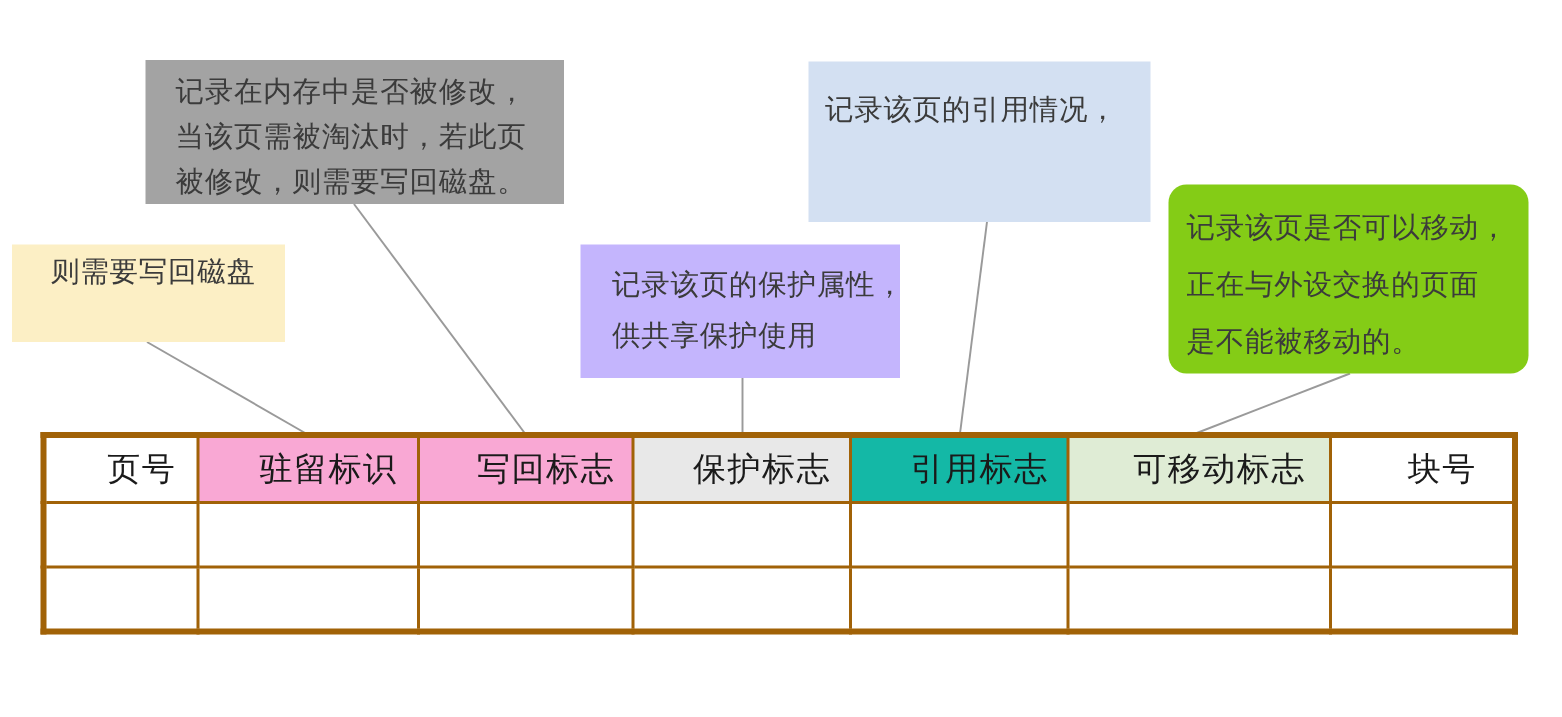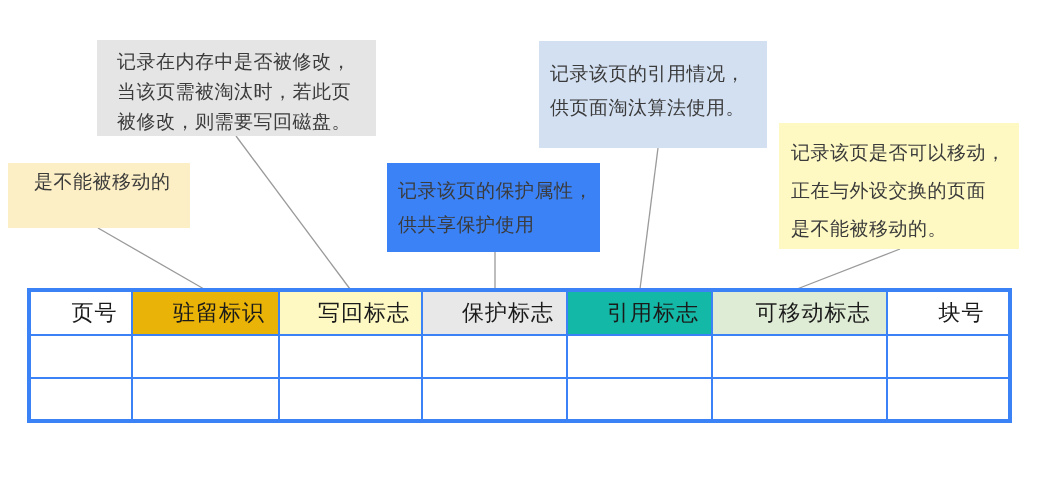--- a/index.html
+++ b/index.html
@@ -33,21 +33,21 @@
   .ptable {
     position: absolute;
     left: 27px;
     top: 288px;
     width: 983px;
     border-collapse: collapse;
     table-layout: fixed;
     background: #ffffff;
   }
   .ptable, .ptable th, .ptable td {
-    border: 2px solid #3b82f6;
+    border: 2px solid #a16207;
     padding-left: 27px;
   }
   .ptable { border-width: 4px; }
   .ptable th {
     height: 45px;
     font-size: 22px;
     font-weight: normal;
     text-align: center;
     vertical-align: middle;
     color: #1a1a1a;
@@ -62,60 +62,59 @@
 
   <svg class="connectors" viewBox="0 0 1041 478" xmlns="http://www.w3.org/2000/svg">
     <line x1="98" y1="228" x2="204" y2="289" stroke="#9a9a9a" stroke-width="1.3"></line>
     <line x1="236" y1="136" x2="350" y2="289" stroke="#9a9a9a" stroke-width="1.3"></line>
     <line x1="495" y1="252" x2="495" y2="289" stroke="#9a9a9a" stroke-width="1.3"></line>
     <line x1="658" y1="148" x2="640" y2="289" stroke="#9a9a9a" stroke-width="1.3"></line>
     <line x1="900" y1="249" x2="797" y2="289" stroke="#9a9a9a" stroke-width="1.3"></line>
   </svg>
 
   <div class="callout" style="left: 8px; top: 163px; width: 182px; height: 65px; padding: 4px 0px 0px 26px; line-height: 29px; background-color: rgb(252, 239, 197);">
-    <span class="ln">是不能被移动的</span>
+    <span class="ln">则需要写回磁盘</span>
   </div>
 
-  <div class="callout" style="left: 97px; top: 40px; width: 279px; height: 96px; padding: 7px 0px 0px 20px; line-height: 30px; background-color: #e5e5e5;">
+  <div class="callout" style="left: 97px; top: 40px; width: 279px; height: 96px; padding: 7px 0px 0px 20px; line-height: 30px; background-color: #a3a3a3;">
     <span class="ln">记录在内存中是否被修改，</span>
     <span class="ln">当该页需被淘汰时，若此页</span>
     <span class="ln">被修改，则需要写回磁盘。</span>
   </div>
 
-  <div class="callout" style="left: 387px; top: 163px; width: 213px; height: 89px; padding: 11px 0px 0px 11px; line-height: 34px; background-color: #3b82f6;">
+  <div class="callout" style="left: 387px; top: 163px; width: 213px; height: 89px; padding: 11px 0px 0px 21px; line-height: 34px; background-color: #c4b5fd;">
     <span class="ln">记录该页的保护属性，</span>
     <span class="ln">供共享保护使用</span>
   </div>
 
   <div class="callout" style="left: 539px; top: 41px; width: 228px; height: 107px; padding: 16px 12px 0px 11px; line-height: 34px; background-color: rgb(211, 224, 242);">
     <span class="ln">记录该页的引用情况，</span>
-    <span class="ln">供页面淘汰算法使用。</span>
   </div>
 
-  <div class="callout" style="left: 779px; top: 123px; width: 240px; height: 126px; padding: 11px 0px 0px 12px; line-height: 38px; background-color: #fef9c3;">
+  <div class="callout" style="left: 779px; top: 123px; width: 240px; height: 126px; padding: 11px 0px 0px 12px; line-height: 38px; background-color: #84cc16; border-radius: 12px;">
     <span class="ln">记录该页是否可以移动，</span>
     <span class="ln">正在与外设交换的页面</span>
     <span class="ln">是不能被移动的。</span>
   </div>
 
   <table class="ptable">
     <colgroup>
       <col style="width:103px">
       <col style="width:147px">
       <col style="width:143px">
       <col style="width:145px">
       <col style="width:145px">
       <col style="width:175px">
       <col style="width:123px">
     </colgroup>
     <thead>
       <tr>
         <th style="background-color: rgb(255, 255, 255);">页号</th>
-        <th style="background-color: #eab308;">驻留标识</th>
-        <th style="background-color: #fef9c3; font-family: Liberation Serif, serif;">写回标志</th>
+        <th style="background-color: #f9a8d4;">驻留标识</th>
+        <th style="background-color: #f9a8d4; font-family: Liberation Serif, serif;">写回标志</th>
         <th style="background-color: rgb(232, 232, 232);">保护标志</th>
         <th style="background-color: #14b8a6;">引用标志</th>
         <th style="background-color: rgb(223, 236, 213); margin-left: 38px;">可移动标志</th>
         <th style="background-color: rgb(255, 255, 255);">块号</th>
       </tr>
     </thead>
     <tbody>
       <tr>
         <td></td>
         <td></td>

